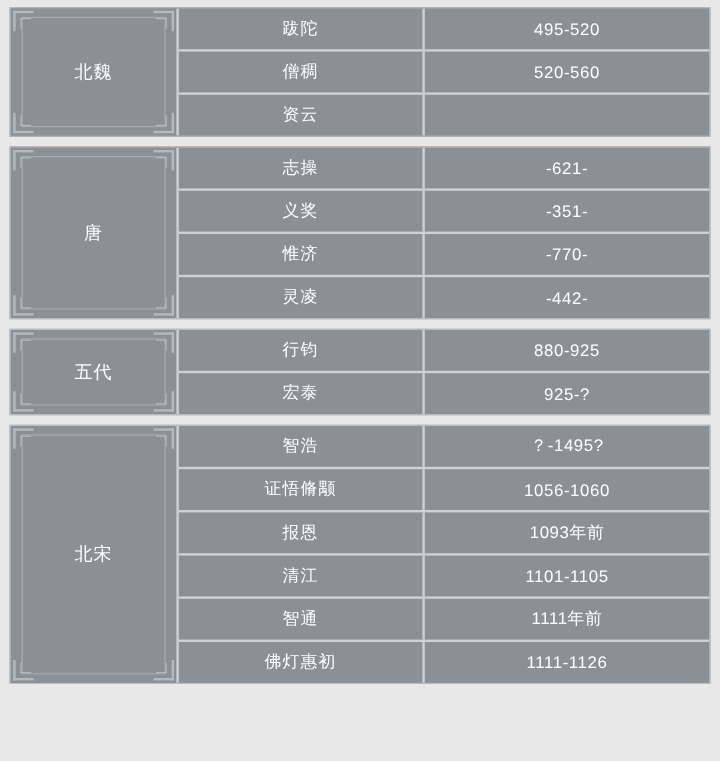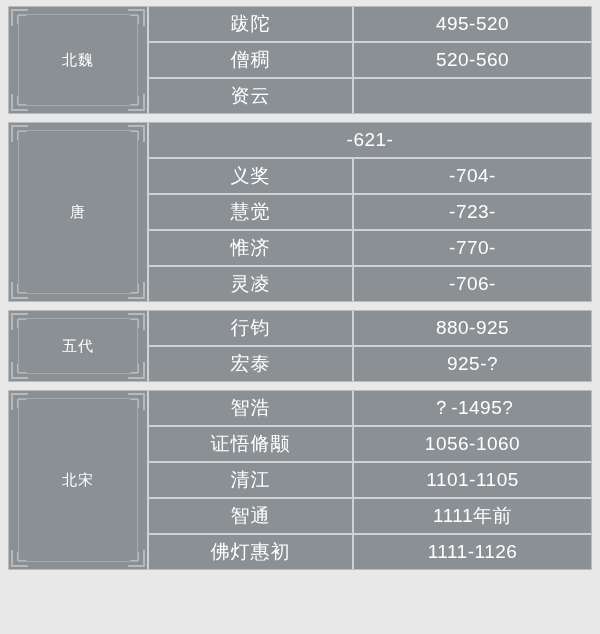--- a/index.html
+++ b/index.html
@@ -96,21 +96,21 @@
     border-bottom: 2px solid #cfd2d4;
   }
   .row:last-child {
     border-bottom: none;
   }
   .cell {
     display: flex;
     align-items: center;
     justify-content: center;
     color: #ffffff;
-    font-size: 19px;
+    font-size: 14px;
     box-sizing: border-box;
     padding: 6px 4px;
   }
   .cell-name {
     width: 205px;
     min-width: 205px;
     border-right: 2px solid #cfd2d4;
     letter-spacing: 1px;
   }
   .cell-years {
@@ -151,37 +151,34 @@
         <div class="dyn-name">
           <div class="frame"></div>
           <div class="corner tl"></div>
           <div class="corner tr"></div>
           <div class="corner bl"></div>
           <div class="corner br"></div>
           <div class="dyn-label">唐</div>
         </div>
         <div class="rows">
           <div class="row">
+            <div class="cell cell-name">志操</div>
             <div class="cell cell-years">-621-</div>
           </div>
           <div class="row">
             <div class="cell cell-name">义奖</div>
-            <div class="cell cell-years">-704-</div>
-          </div>
-          <div class="row">
-            <div class="cell cell-name">慧觉</div>
-            <div class="cell cell-years">-723-</div>
+            <div class="cell cell-years">-351-</div>
           </div>
           <div class="row">
             <div class="cell cell-name">惟济</div>
             <div class="cell cell-years">-770-</div>
           </div>
           <div class="row">
             <div class="cell cell-name">灵凌</div>
-            <div class="cell cell-years">-706-</div>
+            <div class="cell cell-years">-442-</div>
           </div>
         </div>
       </div>
       <div class="dyn-block">
         <div class="dyn-name">
           <div class="frame"></div>
           <div class="corner tl"></div>
           <div class="corner tr"></div>
           <div class="corner bl"></div>
           <div class="corner br"></div>
@@ -208,20 +205,24 @@
           <div class="dyn-label">北宋</div>
         </div>
         <div class="rows">
           <div class="row">
             <div class="cell cell-name">智浩</div>
             <div class="cell cell-years">？-1495?</div>
           </div>
           <div class="row">
             <div class="cell cell-name">证悟脩颙</div>
             <div class="cell cell-years">1056-1060</div>
+          </div>
+          <div class="row">
+            <div class="cell cell-name">报恩</div>
+            <div class="cell cell-years">1093年前</div>
           </div>
           <div class="row">
             <div class="cell cell-name">清江</div>
             <div class="cell cell-years">1101-1105</div>
           </div>
           <div class="row">
             <div class="cell cell-name">智通</div>
             <div class="cell cell-years">1111年前</div>
           </div>
           <div class="row">

